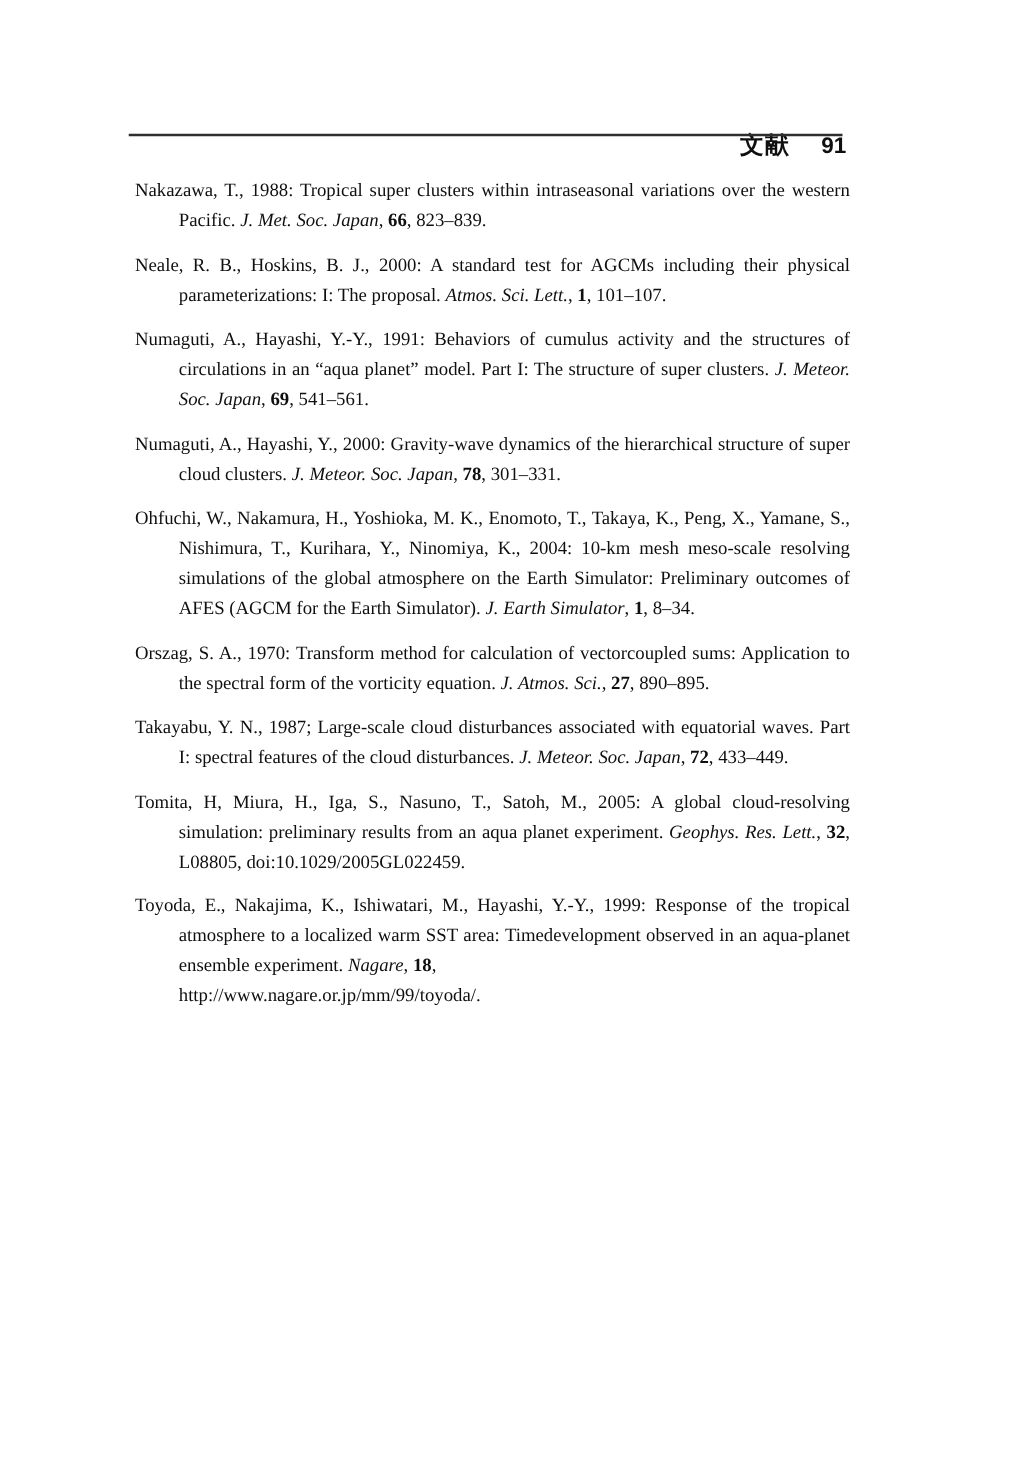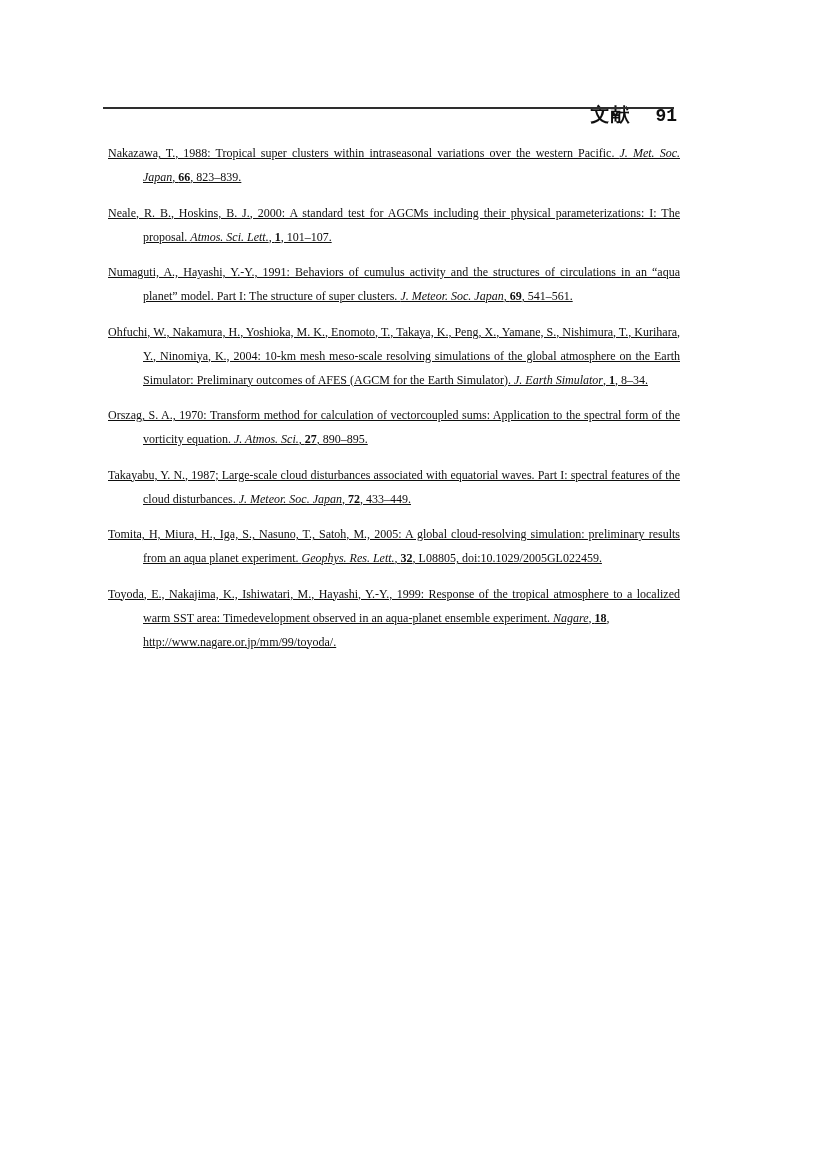--- a/index.html
+++ b/index.html
@@ -24,21 +24,21 @@
     align-items: baseline;
     column-gap: 25px;
   }
   .header-title {
     font-family: "Liberation Sans", sans-serif;
     font-weight: bold;
     font-size: 19px;
     letter-spacing: 1px;
   }
   .header-page-number {
-    font-family: Liberation Mono, monospace;
+    font-family: Liberation Sans, sans-serif;
     font-weight: bold;
     font-size: 18px;
     margin-top: 22px;
   }
   .header-rule {
     position: absolute;
     top: 107px;
     left: 103px;
     width: 571px;
     height: 1.6px;
@@ -50,24 +50,23 @@
     left: 98px;
     width: 577px;
     height: 1.7px;
     background: #2e2e2e;
   }
   .references {
     position: absolute;
     top: 141px;
     left: 108px;
     width: 572px;
-    font-size: 12px;
+    font-size: 15px;
     line-height: 24px;
     text-align: justify;
-    text-decoration: underline;
   }
   .reference {
     margin: 0 0 11.5px 0;
     padding-left: 35px;
     text-indent: -35px;
   }
   .reference .i { font-style: italic; }
   .reference .b { font-weight: bold; }
 </style>
 </head>
@@ -79,20 +78,21 @@
     <span class="header-title">文献</span>
     <span class="header-page-number">91</span>
   </div>
 
   <div class="header-rule"></div>
 
   <div class="references">
       <p class="reference"><span class="n">Nakazawa, T., 1988: Tropical super clusters within intraseasonal variations over the western Pacific. </span><span class="i">J. Met. Soc. Japan</span><span class="n">, </span><span class="b">66</span><span class="n">, 823–839.</span></p>
       <p class="reference"><span class="n">Neale, R. B., Hoskins, B. J., 2000: A standard test for AGCMs including their physical parameterizations: I: The proposal. </span><span class="i">Atmos. Sci. Lett.</span><span class="n">, </span><span class="b">1</span><span class="n">, 101–107.</span></p>
       <p class="reference"><span class="n">Numaguti, A., Hayashi, Y.-Y., 1991: Behaviors of cumulus activity and the structures of circulations in an “aqua planet” model.  Part I: The structure of super clusters. </span><span class="i">J. Meteor. Soc. Japan</span><span class="n">, </span><span class="b">69</span><span class="n">, 541–561.</span></p>
+      <p class="reference"><span class="n">Numaguti, A., Hayashi, Y., 2000: Gravity-wave dynamics of the hierarchical structure of super cloud clusters. </span><span class="i">J. Meteor. Soc. Japan</span><span class="n">, </span><span class="b">78</span><span class="n">, 301–331.</span></p>
       <p class="reference"><span class="n">Ohfuchi, W., Nakamura, H., Yoshioka, M. K., Enomoto, T., Takaya, K., Peng, X., Yamane, S., Nishimura, T., Kurihara, Y., Ninomiya, K., 2004: 10-km mesh meso-scale resolving simulations of the global atmosphere on the Earth Simulator: Preliminary outcomes of AFES (AGCM for the Earth Simulator). </span><span class="i">J. Earth Simulator</span><span class="n">, </span><span class="b">1</span><span class="n">, 8–34.</span></p>
       <p class="reference"><span class="n">Orszag, S. A., 1970: Transform method for calculation of vectorcoupled sums: Application to the spectral form of the vorticity equation. </span><span class="i">J. Atmos. Sci.</span><span class="n">, </span><span class="b">27</span><span class="n">, 890–895.</span></p>
       <p class="reference"><span class="n">Takayabu, Y. N., 1987; Large-scale cloud disturbances associated with equatorial waves.  Part I: spectral features of the cloud disturbances. </span><span class="i">J. Meteor. Soc. Japan</span><span class="n">, </span><span class="b">72</span><span class="n">, 433–449.</span></p>
       <p class="reference"><span class="n">Tomita, H, Miura, H., Iga, S., Nasuno, T., Satoh, M., 2005: A global cloud-resolving simulation: preliminary results from an aqua planet experiment. </span><span class="i">Geophys. Res. Lett.</span><span class="n">, </span><span class="b">32</span><span class="n">, L08805, doi:10.1029/2005GL022459.</span></p>
       <p class="reference"><span class="n">Toyoda, E., Nakajima, K., Ishiwatari, M., Hayashi, Y.-Y., 1999: Response of the tropical atmosphere to a localized warm SST area: Timedevelopment observed in an aqua-planet ensemble experiment. </span><span class="i">Nagare</span><span class="n">, </span><span class="b">18</span><span class="n">,</span><br><span class="n">http://www.nagare.or.jp/mm/99/toyoda/.</span></p>
     </div>
 
   <div class="footer-rule"></div>
 
 </div>

